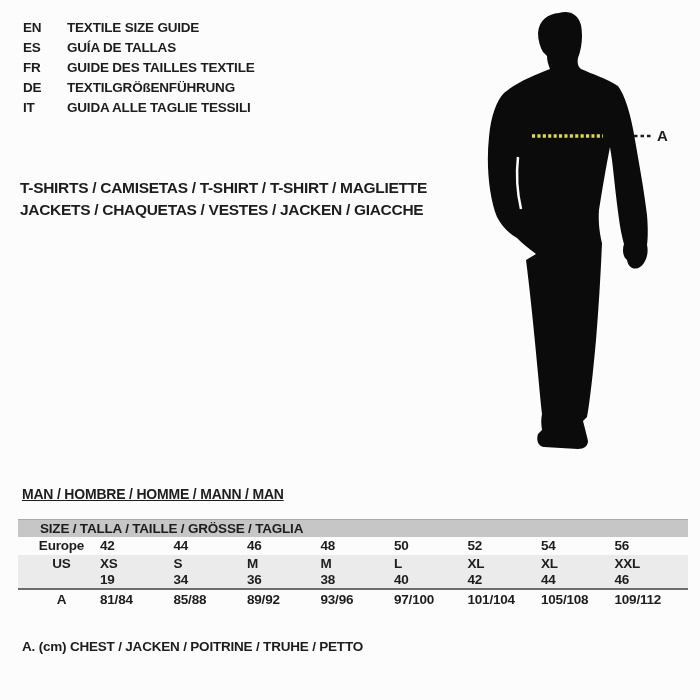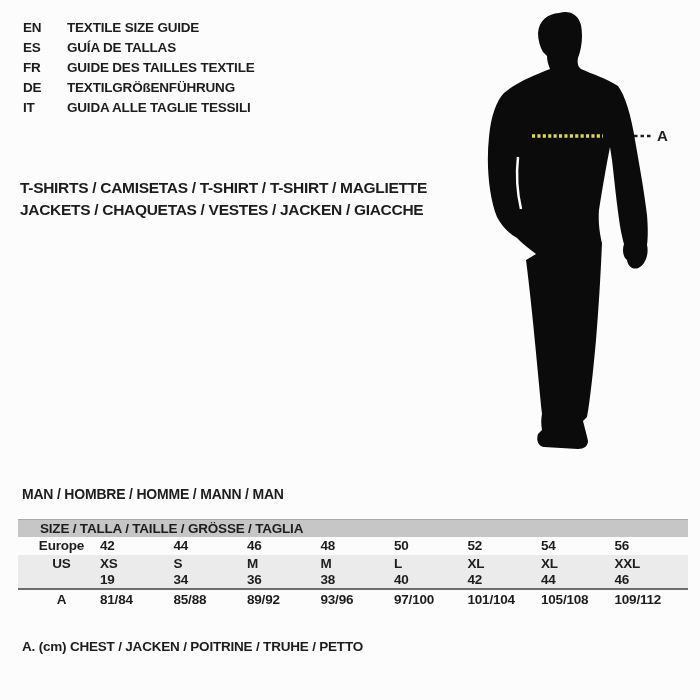--- a/index.html
+++ b/index.html
@@ -19,21 +19,21 @@
   .lang-row{display:flex;line-height:20px;font-size:13.5px;font-weight:700;letter-spacing:-0.2px;}
   .lang-row .code{width:44px;flex:0 0 44px;}
   
   .products{position:absolute;left:20px;top:131px;margin-top:46px;}
   .products .pline{font-size:15.5px;font-weight:700;line-height:21.5px;letter-spacing:-0.3px;}
   
   .figure{position:absolute;left:475px;top:5px;width:200px;height:460px;}
   .figure svg{display:block;width:200px;height:460px;}
   .figure text{font-family:"Liberation Sans",sans-serif;font-weight:700;font-size:15px;fill:var(--text);}
   
-  .man{position:absolute;left:22px;top:486px;font-size:14px;font-weight:700;letter-spacing:-0.2px;}
+  .man{position:absolute;left:22px;top:486px;font-size:14px;font-weight:700;letter-spacing:-0.2px;text-decoration:underline;}
   
   .size-table{
     position:absolute;left:18px;top:519px;width:670px;
     border-collapse:collapse;table-layout:fixed;
   }
   .size-table td{
     font-size:13.5px;font-weight:700;color:var(--text);text-align:left;
     letter-spacing:-0.2px;padding:0;height:17px;vertical-align:middle;
   }
   .size-table col.c-lbl{width:82px;}

